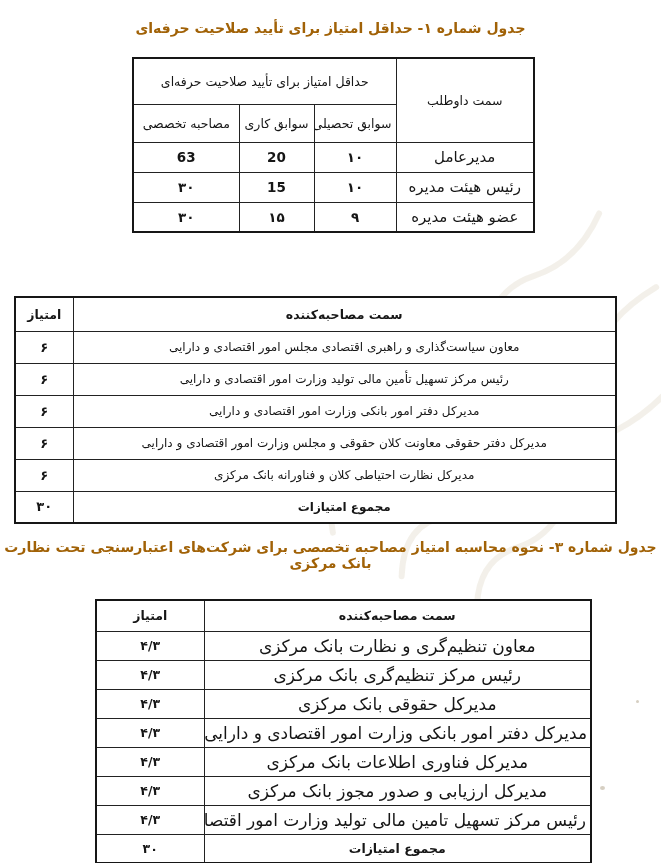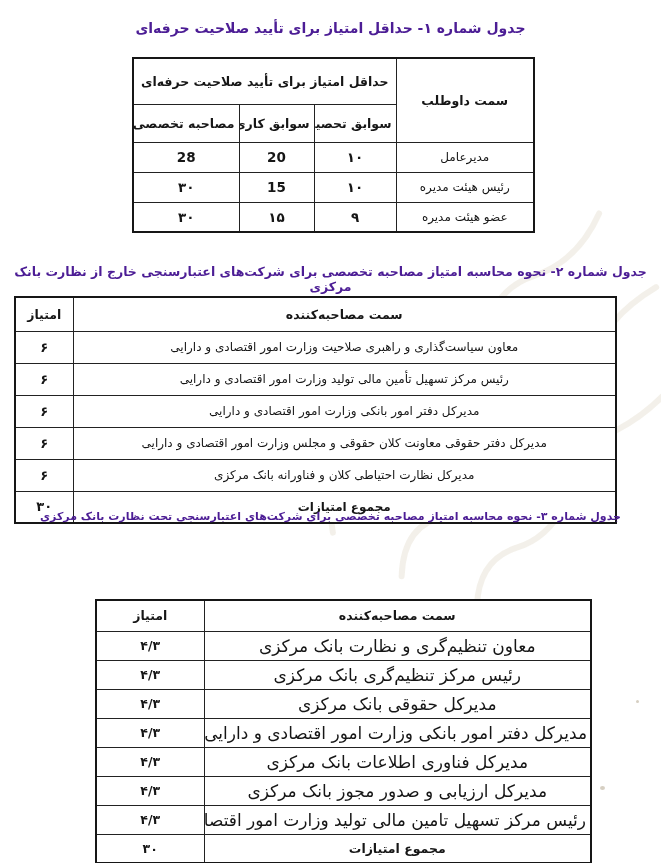--- a/index.html
+++ b/index.html
@@ -9,46 +9,46 @@
     background:#ffffff;
     overflow:hidden;
     font-family:"DejaVu Sans",sans-serif;
     color:#161616;
     direction:rtl;
   }
   .doc-title{
     position:absolute;left:0;width:661px;
     text-align:center;
     font-weight:700;
-    color:#4c1d95;
+    color:#a16207;
   }
   .t1-title{top:20px;font-size:14px;}
   .t2-title{top:264px;font-size:12.5px;}
-  .t3-title{top:510px;font-size:11px;}
+  .t3-title{top:539px;font-size:14px;}
 
   table{
     position:absolute;
     border-collapse:collapse;
     table-layout:fixed;
     background:#fff;
   }
   td{
     border:1.5px solid #222;
     text-align:center;
     vertical-align:middle;
     padding:0 4px;
     overflow:hidden;
     white-space:nowrap;
   }
   table{border:2px solid #161616;}
 
   
   .table1{top:57px;right:126px;width:401px;}
-  .table1 td{font-size:12px;}
-  .table1 .hdr{font-weight:700;font-size:12.5px;}
+  .table1 td{font-size:15px;}
+  .table1 .hdr{font-weight:400;font-size:12.5px;}
   .table1 .num{font-weight:700;font-size:13.5px;}
   .table1 .r1{height:46px;}
   .table1 .r2{height:38px;}
   .table1 .dr{height:30px;}
 
   
   .table2{top:296px;right:44px;width:601px;}
   .table2 td{font-size:12px;}
   .table2 .hdr{font-weight:700;font-size:12.5px;}
   .table2 .num{font-weight:700;font-size:13px;}
@@ -116,51 +116,50 @@
     </tr>
     <tr class="r2">
       <td class="hdr">سوابق تحصیلی</td>
       <td class="hdr">سوابق کاری</td>
       <td class="hdr">مصاحبه تخصصی</td>
     </tr>
     <tr class="dr">
       <td>مدیرعامل</td>
       <td class="num">۱۰</td>
       <td class="num">20</td>
-      <td class="num">28</td>
+      <td class="num">63</td>
     </tr>
     <tr class="dr">
       <td>رئیس هیئت مدیره</td>
       <td class="num">۱۰</td>
       <td class="num">15</td>
       <td class="num">۳۰</td>
     </tr>
     <tr class="dr">
       <td>عضو هیئت مدیره</td>
       <td class="num">۹</td>
       <td class="num">۱۵</td>
       <td class="num">۳۰</td>
     </tr>
   </tbody>
     </table>
 
-  <div class="doc-title t2-title">جدول شماره ۲- نحوه محاسبه امتیاز مصاحبه تخصصی برای شرکت‌های اعتبارسنجی خارج از نظارت بانک مرکزی</div>
 
   <table class="table2">
     <colgroup>
         <col style="width:543px">
         <col style="width:58px">
       </colgroup>
     <tbody>
         <tr class="hr">
       <td class="hdr">سمت مصاحبه‌کننده</td>
       <td class="hdr">امتیاز</td>
     </tr>
     <tr class="dr">
-      <td>معاون سیاست‌گذاری و راهبری صلاحیت وزارت امور اقتصادی و دارایی</td>
+      <td>معاون سیاست‌گذاری و راهبری اقتصادی مجلس امور اقتصادی و دارایی</td>
       <td class="num">۶</td>
     </tr>
     <tr class="dr">
       <td>رئیس مرکز تسهیل تأمین مالی تولید وزارت امور اقتصادی و دارایی</td>
       <td class="num">۶</td>
     </tr>
     <tr class="dr">
       <td>مدیرکل دفتر امور بانکی وزارت امور اقتصادی و دارایی</td>
       <td class="num">۶</td>
     </tr>

